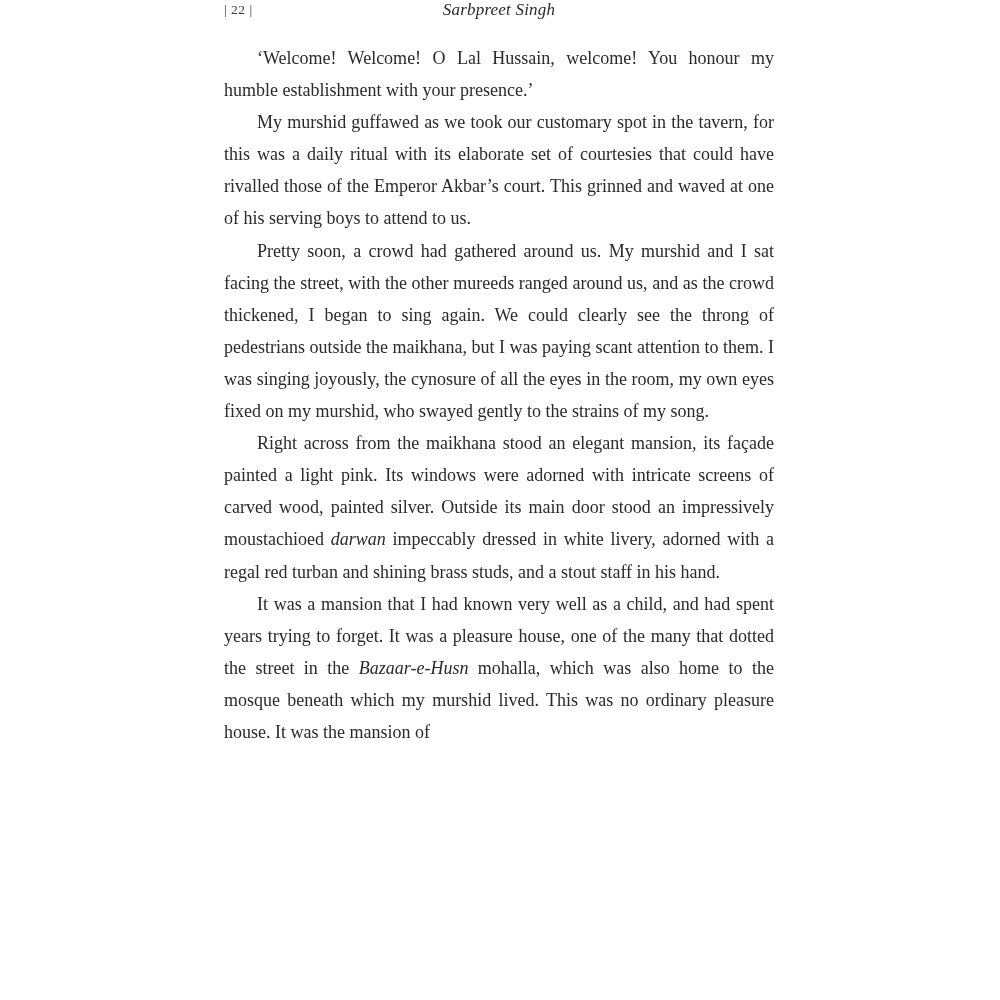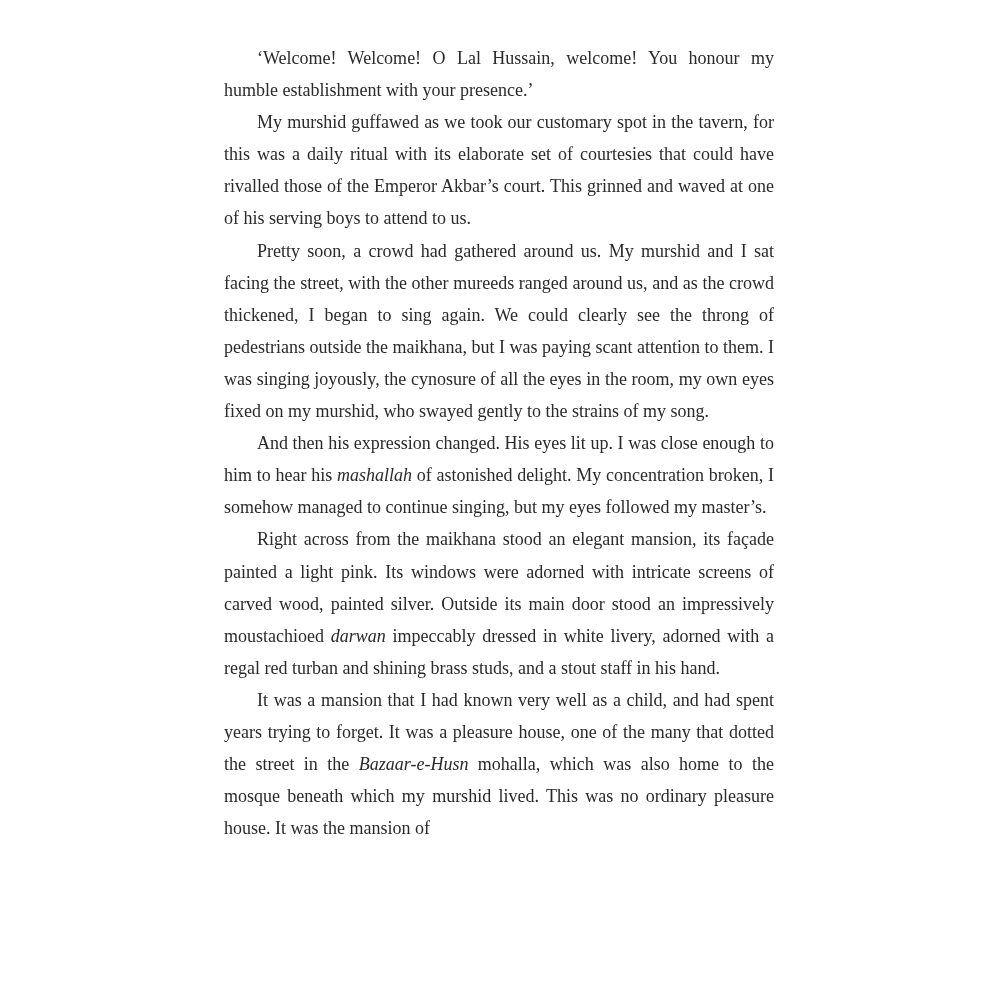--- a/index.html
+++ b/index.html
@@ -74,23 +74,26 @@
   
   .para em {
     font-style: italic;
   }
 </style>
 </head>
 <body>
 
 <div class="page">
 
+  <div class="running-head">
+    <span class="folio">| 22 |</span>
+    <span class="head-title">Sarbpreet Singh</span>
+  </div>
 
   <div class="textblock">
       <p class="para"><span>‘Welcome! Welcome! O Lal Hussain, welcome! You honour my humble establishment with your presence.’</span></p>
       <p class="para"><span>My murshid guffawed as we took our customary spot in the tavern, for this was a daily ritual with its elaborate set of courtesies that could have rivalled those of the Emperor Akbar’s court. This grinned and waved at one of his serving boys to attend to us.</span></p>
       <p class="para"><span>Pretty soon, a crowd had gathered around us. My murshid and I sat facing the street, with the other mureeds ranged around us, and as the crowd thickened, I began to sing again. We could clearly see the throng of pedestrians outside the maikhana, but I was paying scant attention to them. I was singing joyously, the cynosure of all the eyes in the room, my own eyes fixed on my murshid, who swayed gently to the strains of my song.</span></p>
-      <p class="para"><span>And then his expression changed. His eyes lit up. I was close enough to him to hear his </span><em>mashallah</em><span> of astonished delight. My concentration broken, I somehow managed to continue singing, but my eyes followed my master’s.</span></p>
       <p class="para"><span>Right across from the maikhana stood an elegant mansion, its façade painted a light pink. Its windows were adorned with intricate screens of carved wood, painted silver. Outside its main door stood an impressively moustachioed </span><em>darwan</em><span> impeccably dressed in white livery, adorned with a regal red turban and shining brass studs, and a stout staff in his hand.</span></p>
       <p class="para"><span>It was a mansion that I had known very well as a child, and had spent years trying to forget. It was a pleasure house, one of the many that dotted the street in the </span><em>Bazaar-e-Husn</em><span> mohalla, which was also home to the mosque beneath which my murshid lived. This was no ordinary pleasure house. It was the mansion of</span></p>
     </div>
 
 </div>
 
 </body></html>

